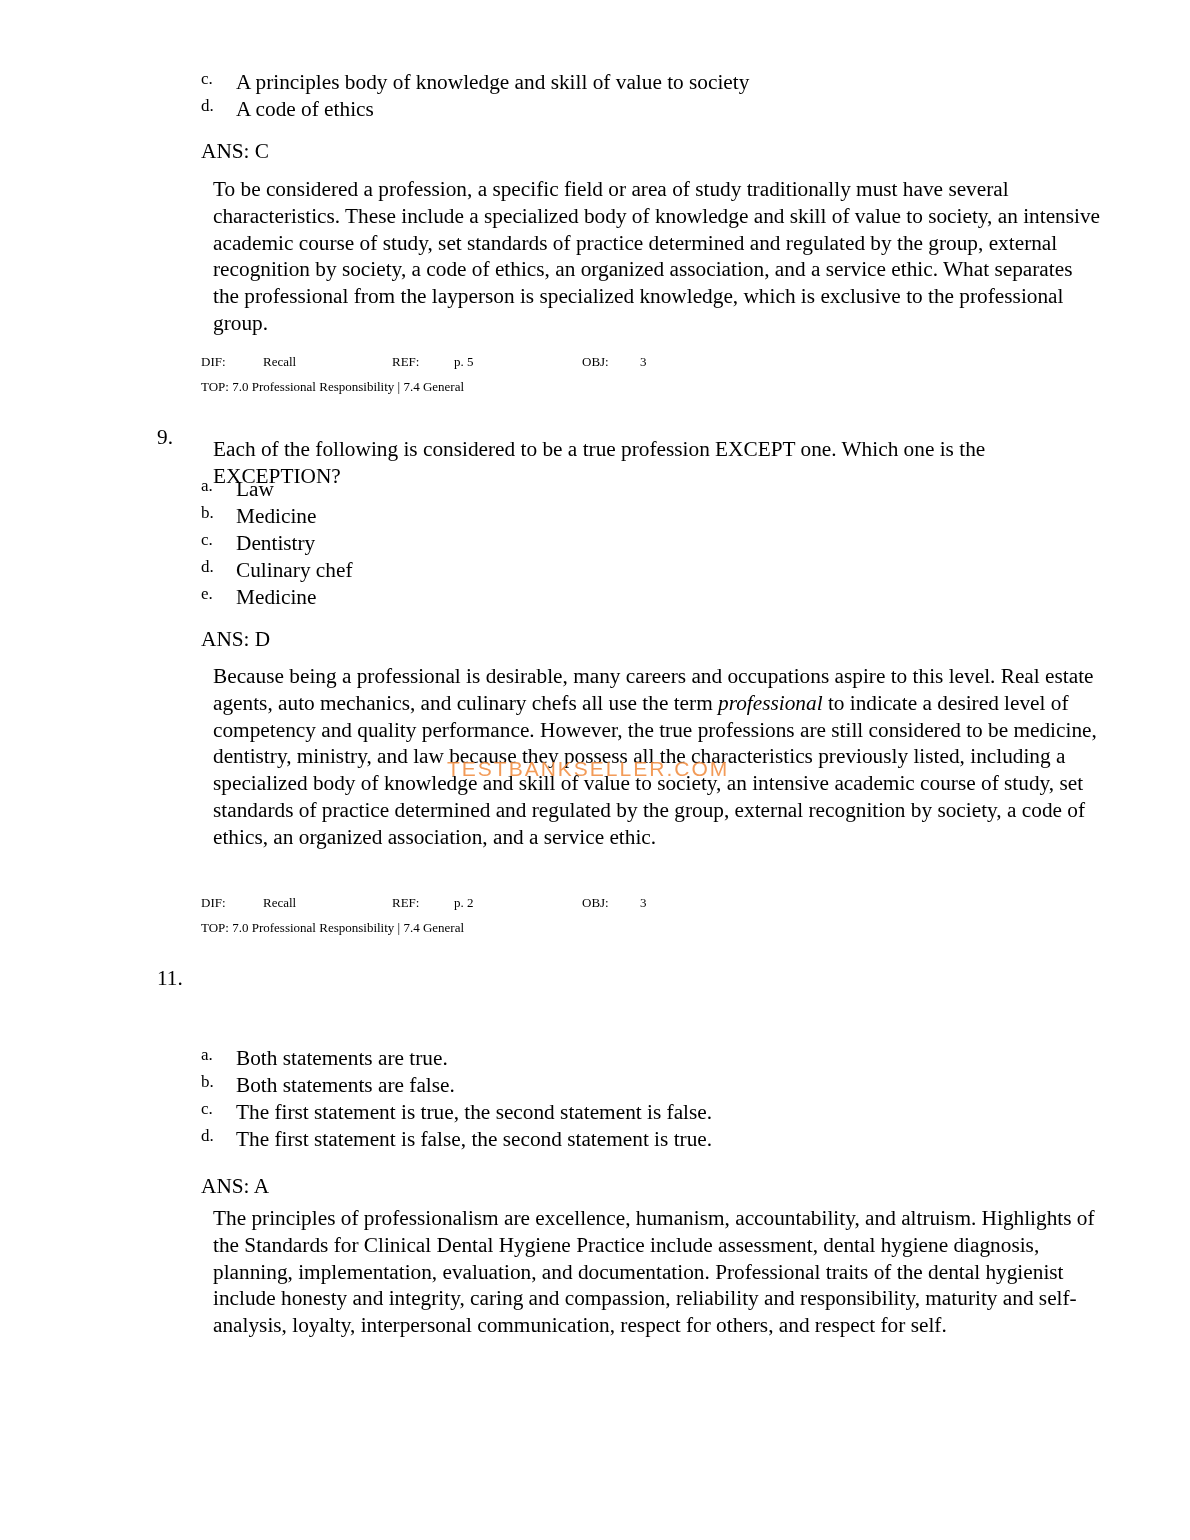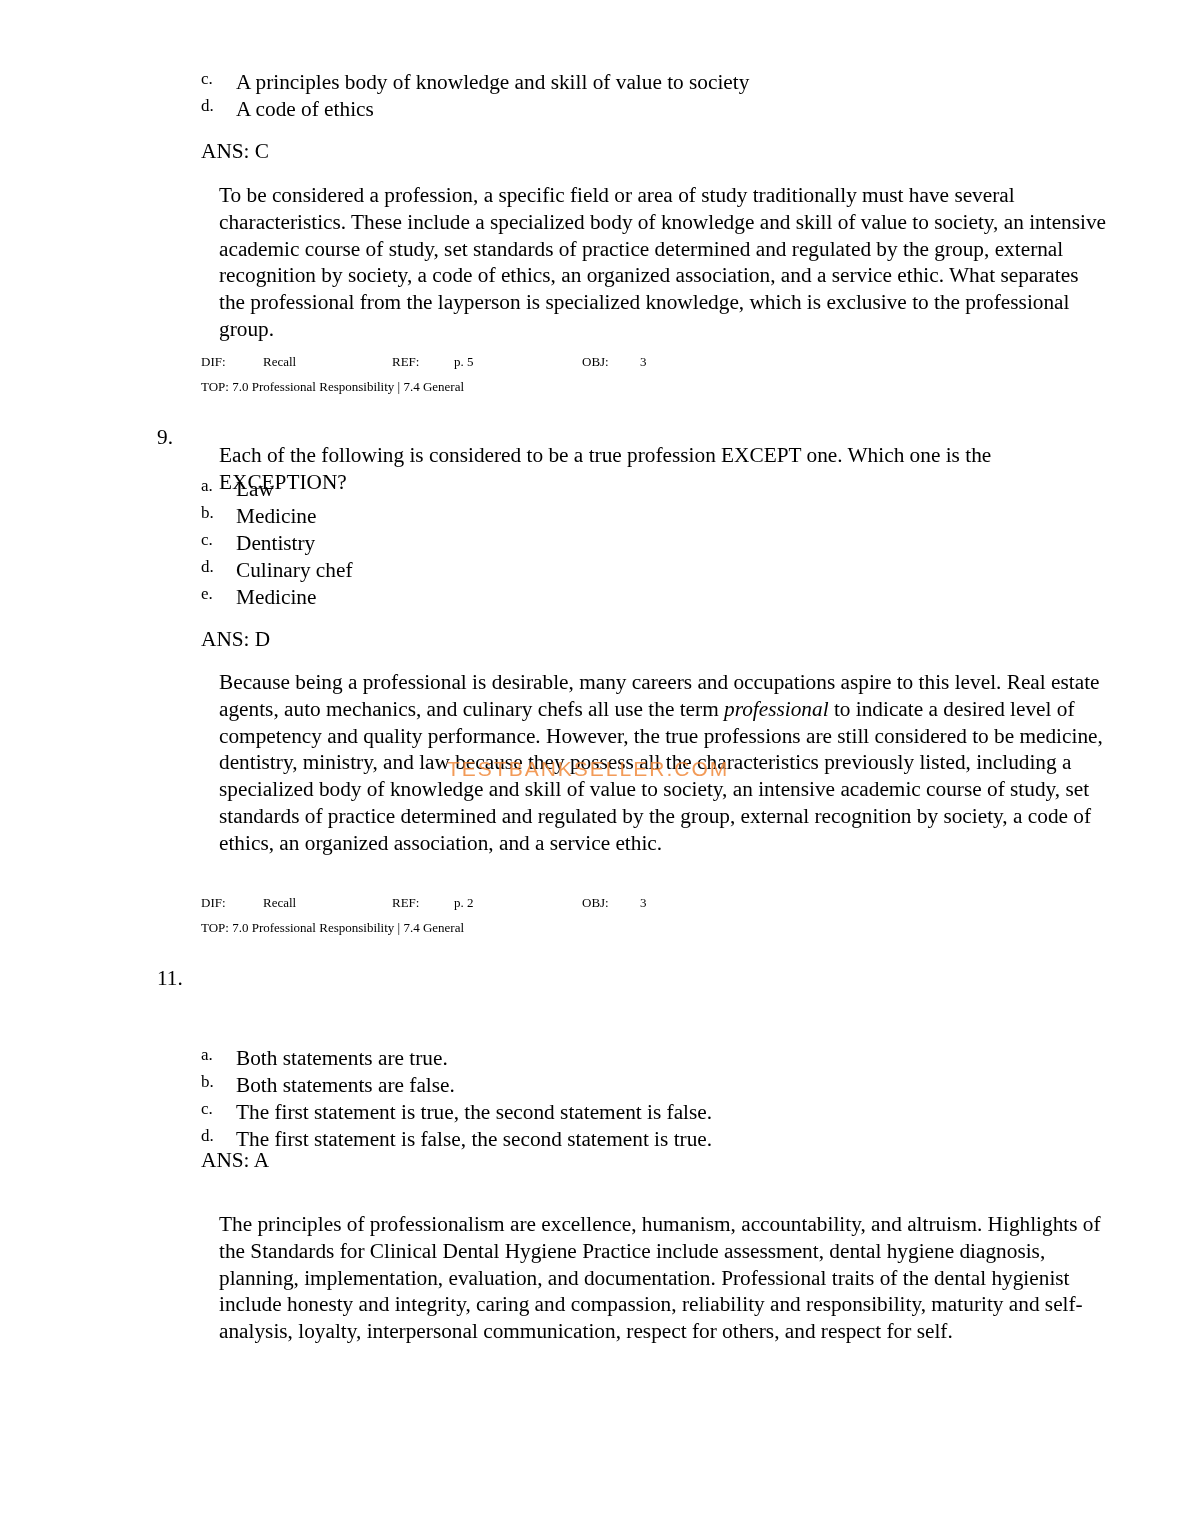--- a/index.html
+++ b/index.html
@@ -6,21 +6,21 @@
     body { width:1190px; height:1540px; position:relative; font-family:"Liberation Serif", serif; color:#000; font-size:21.3px; line-height:26.8px; }
     .page { position:absolute; left:0; top:0; width:1190px; height:1540px; }
     .opt { position:absolute; left:201px; }
     .opt .l { position:absolute; left:0; font-size:17px; top:-3px; }
     .opt .t { position:absolute; left:35px; white-space:nowrap; }
     .blk { position:absolute; left:201px; width:890px; }
     .meta { position:absolute; left:201px; font-size:13px; line-height:25px; white-space:nowrap; }
     .meta span { position:absolute; white-space:nowrap; }
     .qnum { position:absolute; left:157px; }
     .wm { position:absolute; left:447px; top:756px; color:#f08a3c; font-size:21px; letter-spacing:2px; opacity:0.85; font-family:Liberation Sans, sans-serif; }
-    p { margin:18px; }
+    p { margin:12px; }
   </style>
 </head>
 <body>
 
 <div class="page">
 
   <div class="opt" style="top:69px">
     <span class="l">c.</span>
     <span class="t">A principles body of knowledge and skill of value to society</span>
   </div>
@@ -84,17 +84,17 @@
     <span class="t">Both statements are false.</span>
   </div>
   <div class="opt" style="top:1099px">
     <span class="l">c.</span>
     <span class="t">The first statement is true, the second statement is false.</span>
   </div>
   <div class="opt" style="top:1126px">
     <span class="l">d.</span>
     <span class="t">The first statement is false, the second statement is true.</span>
   </div>
-  <div class="blk" style="top:1147px">ANS: A</div>
+  <div class="blk" style="top:1173px">ANS: A</div>
   <p class="blk" style="top:1193px">The principles of professionalism are excellence, humanism, accountability, and altruism. Highlights of the Standards for Clinical Dental Hygiene Practice include assessment, dental hygiene diagnosis, planning, implementation, evaluation, and documentation. Professional traits of the dental hygienist include honesty and integrity, caring and compassion, reliability and responsibility, maturity and self-analysis, loyalty, interpersonal communication, respect for others, and respect for self.</p>
 
   <div class="wm">TESTBANKSELLER.COM</div>
 </div>
 
 </body></html>

